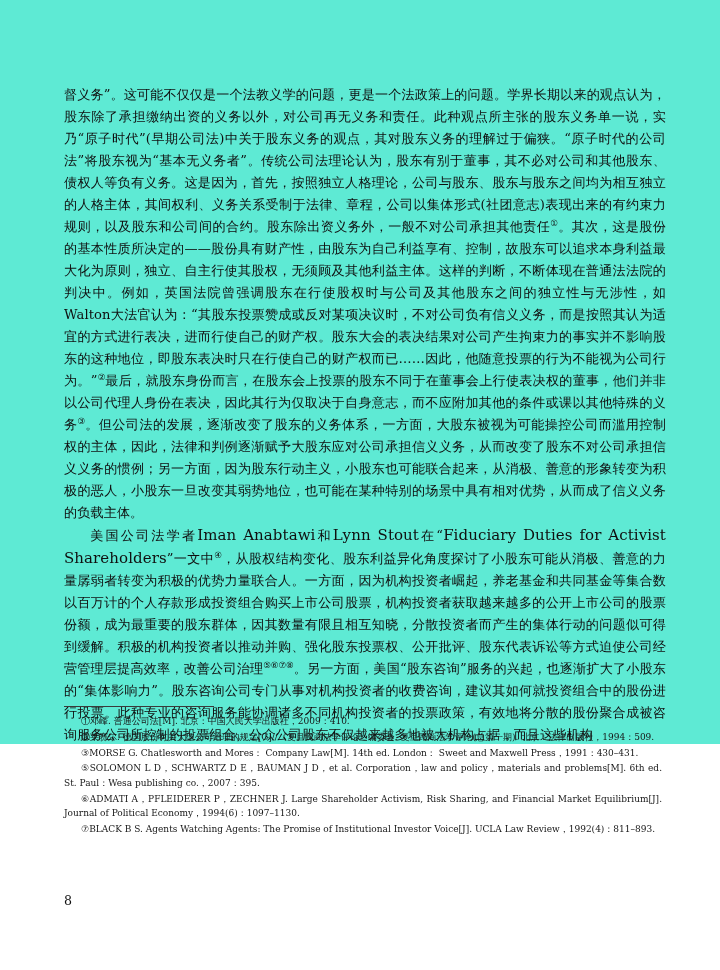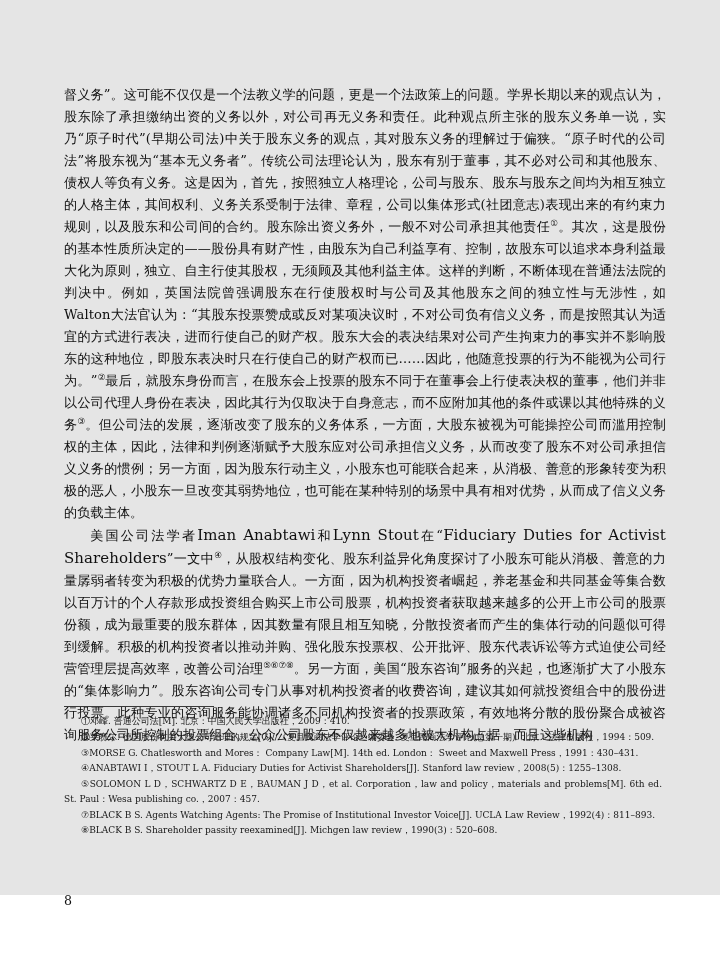--- a/index.html
+++ b/index.html
@@ -11,22 +11,22 @@
   body {
     width: 720px;
     height: 970px;
     font-family: "DejaVu Serif", "Liberation Serif", serif;
     color: #111111;
     overflow: hidden;
   }
   .page {
     position: relative;
     width: 720px;
-    height: 895px;
-    background: #e5e5e5;
+    height: 744px;
+    background: #5eead4;
     box-sizing: border-box;
     padding: 84px 54px 0 64px;
   }
   .body-text {
     font-size: 13.1px;
     line-height: 22.0px;
     text-align: justify;
     text-justify: inter-ideograph;
     letter-spacing: 0.01em;
     color: #0f0f0f;
@@ -97,22 +97,21 @@
     <p class="para indent"><span>美国公司法学者</span><span class="latin">Iman Anabtawi</span><span>和</span><span class="latin">Lynn Stout</span><span>在“</span><span class="latin">Fiduciary Duties for Activist Shareholders</span><span>”一文中</span><sup class="note">④</sup><span>，从股权结构变化、股东利益异化角度探讨了小股东可能从消极、善意的力量孱弱者转变为积极的优势力量联合人。一方面，因为机构投资者崛起，养老基金和共同基金等集合数以百万计的个人存款形成投资组合购买上市公司股票，机构投资者获取越来越多的公开上市公司的股票份额，成为最重要的股东群体，因其数量有限且相互知晓，分散投资者而产生的集体行动的问题似可得到缓解。积极的机构投资者以推动并购、强化股东投票权、公开批评、股东代表诉讼等方式迫使公司经营管理层提高效率，改善公司治理</span><sup class="note">⑤⑥⑦⑧</sup><span>。另一方面，美国“股东咨询”服务的兴起，也逐渐扩大了小股东的“集体影响力”。股东咨询公司专门从事对机构投资者的收费咨询，建议其如何就投资组合中的股份进行投票。此种专业的咨询服务能协调诸多不同机构投资者的投票政策，有效地将分散的股份聚合成被咨询服务公司所控制的投票组合。公众公司股东不仅越来越多地被大机构占据，而且这些机构</span></p>
 
   </div>
 
   <div class="footnote-zone">
     <div class="fn-rule"></div>
     <div class="footnotes">
       <p class="fn"><span class="marker">①</span><span>邓峰. 普通公司法[M]. 北京：中国人民大学出版社，2009：410.</span></p>
       <p class="fn"><span class="marker">②</span><span>莱赛尔. 德国股份有关大型公司治理的规定[C]//《复旦民商法学评论》编委会. 复旦民商法学评论(总第一期). 北京：法律出版社，1994：509.</span></p>
       <p class="fn"><span class="marker">③</span><span>MORSE G. Chatlesworth and Mores： Company Law[M]. 14th ed. London： Sweet and Maxwell Press，1991：430–431.</span></p>
-      <p class="fn"><span class="marker">④</span><span>ANABTAWI I，STOUT L A. Fiduciary Duties for Activist Shareholders[J]. Stanford law review，2008(5)：1255–1308.</span></p>
-      <p class="fn"><span class="marker">⑤</span><span>SOLOMON L D，SCHWARTZ D E，BAUMAN J D，et al. Corporation，law and policy，materials and problems[M]. 6th ed. St. Paul：Wesa publishing co.，2007：457.</span></p>
+      <p class="fn"><span class="marker">⑤</span><span>SOLOMON L D，SCHWARTZ D E，BAUMAN J D，et al. Corporation，law and policy，materials and problems[M]. 6th ed. St. Paul：Wesa publishing co.，2007：395.</span></p>
+      <p class="fn"><span class="marker">⑥</span><span>ADMATI A，PFLEIDERER P，ZECHNER J. Large Shareholder Activism, Risk Sharing, and Financial Market Equilibrium[J]. Journal of Political Economy，1994(6)：1097–1130.</span></p>
       <p class="fn"><span class="marker">⑦</span><span>BLACK B S. Agents Watching Agents: The Promise of Institutional Investor Voice[J]. UCLA Law Review，1992(4)：811–893.</span></p>
-      <p class="fn"><span class="marker">⑧</span><span>BLACK B S. Shareholder passity reexamined[J]. Michgen law review，1990(3)：520–608.</span></p>
     </div>
   </div>
 
   <div class="page-number">8</div>
 
 </div>
 
 </body></html>

